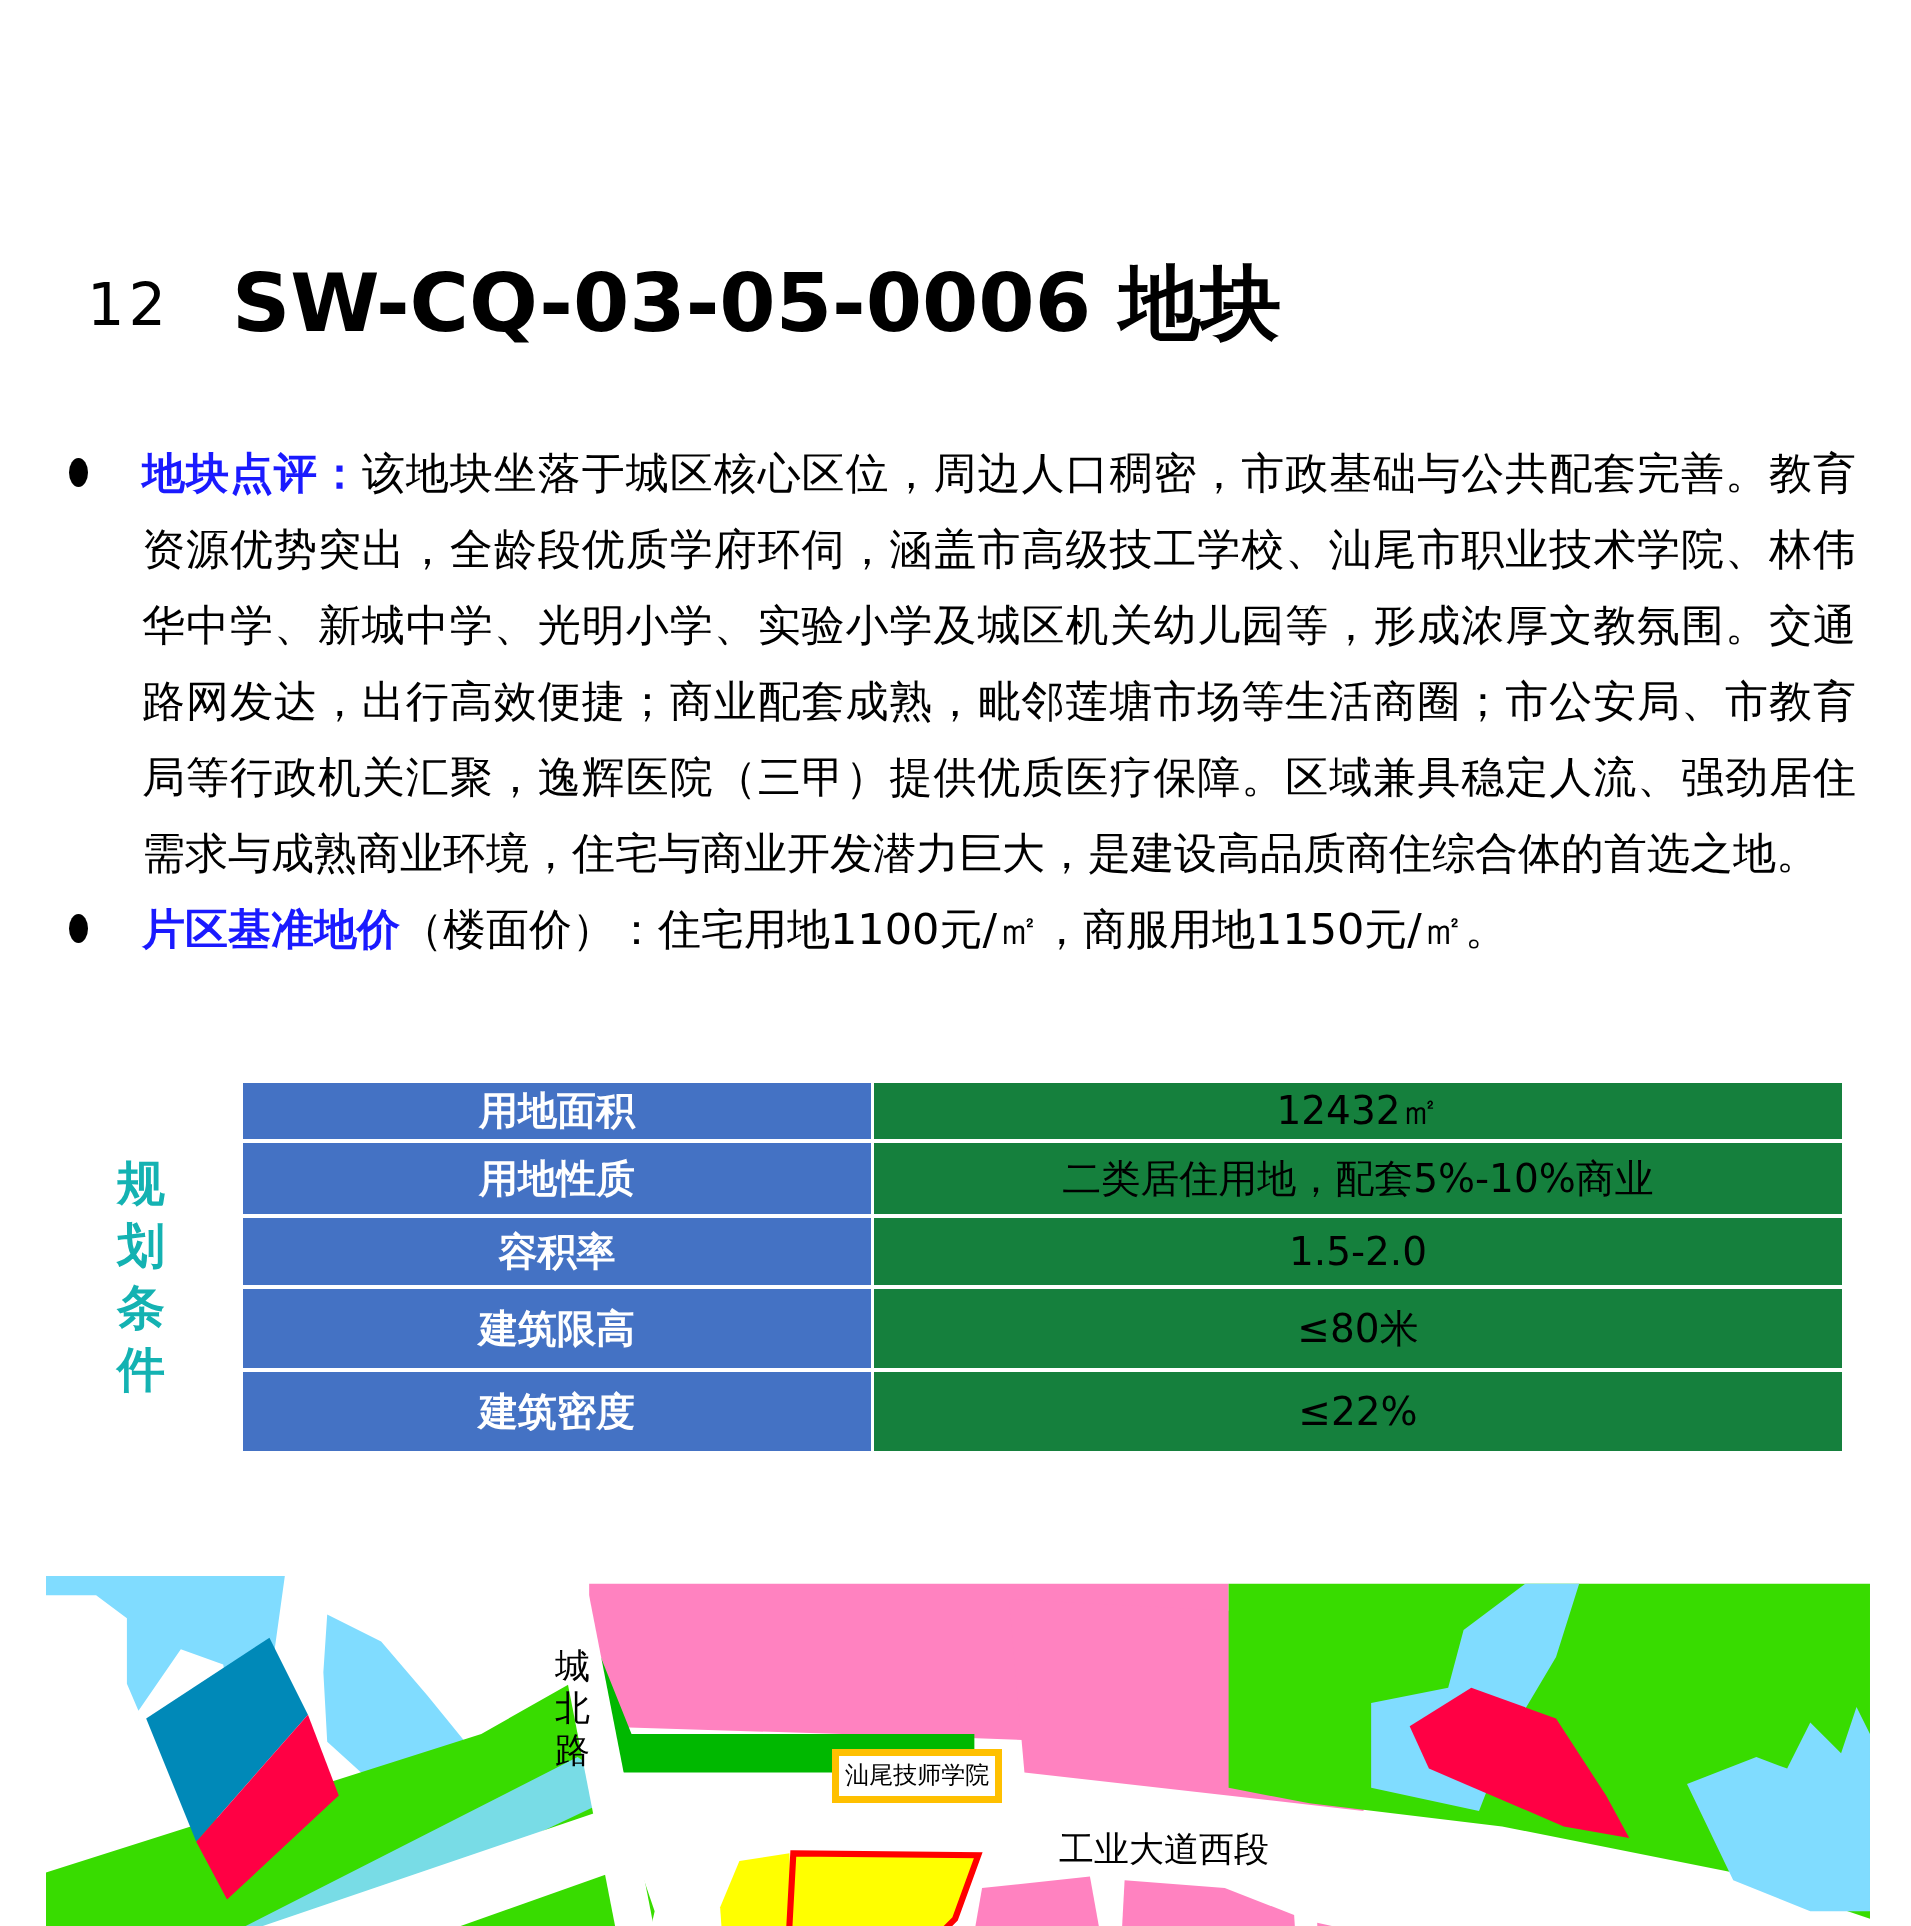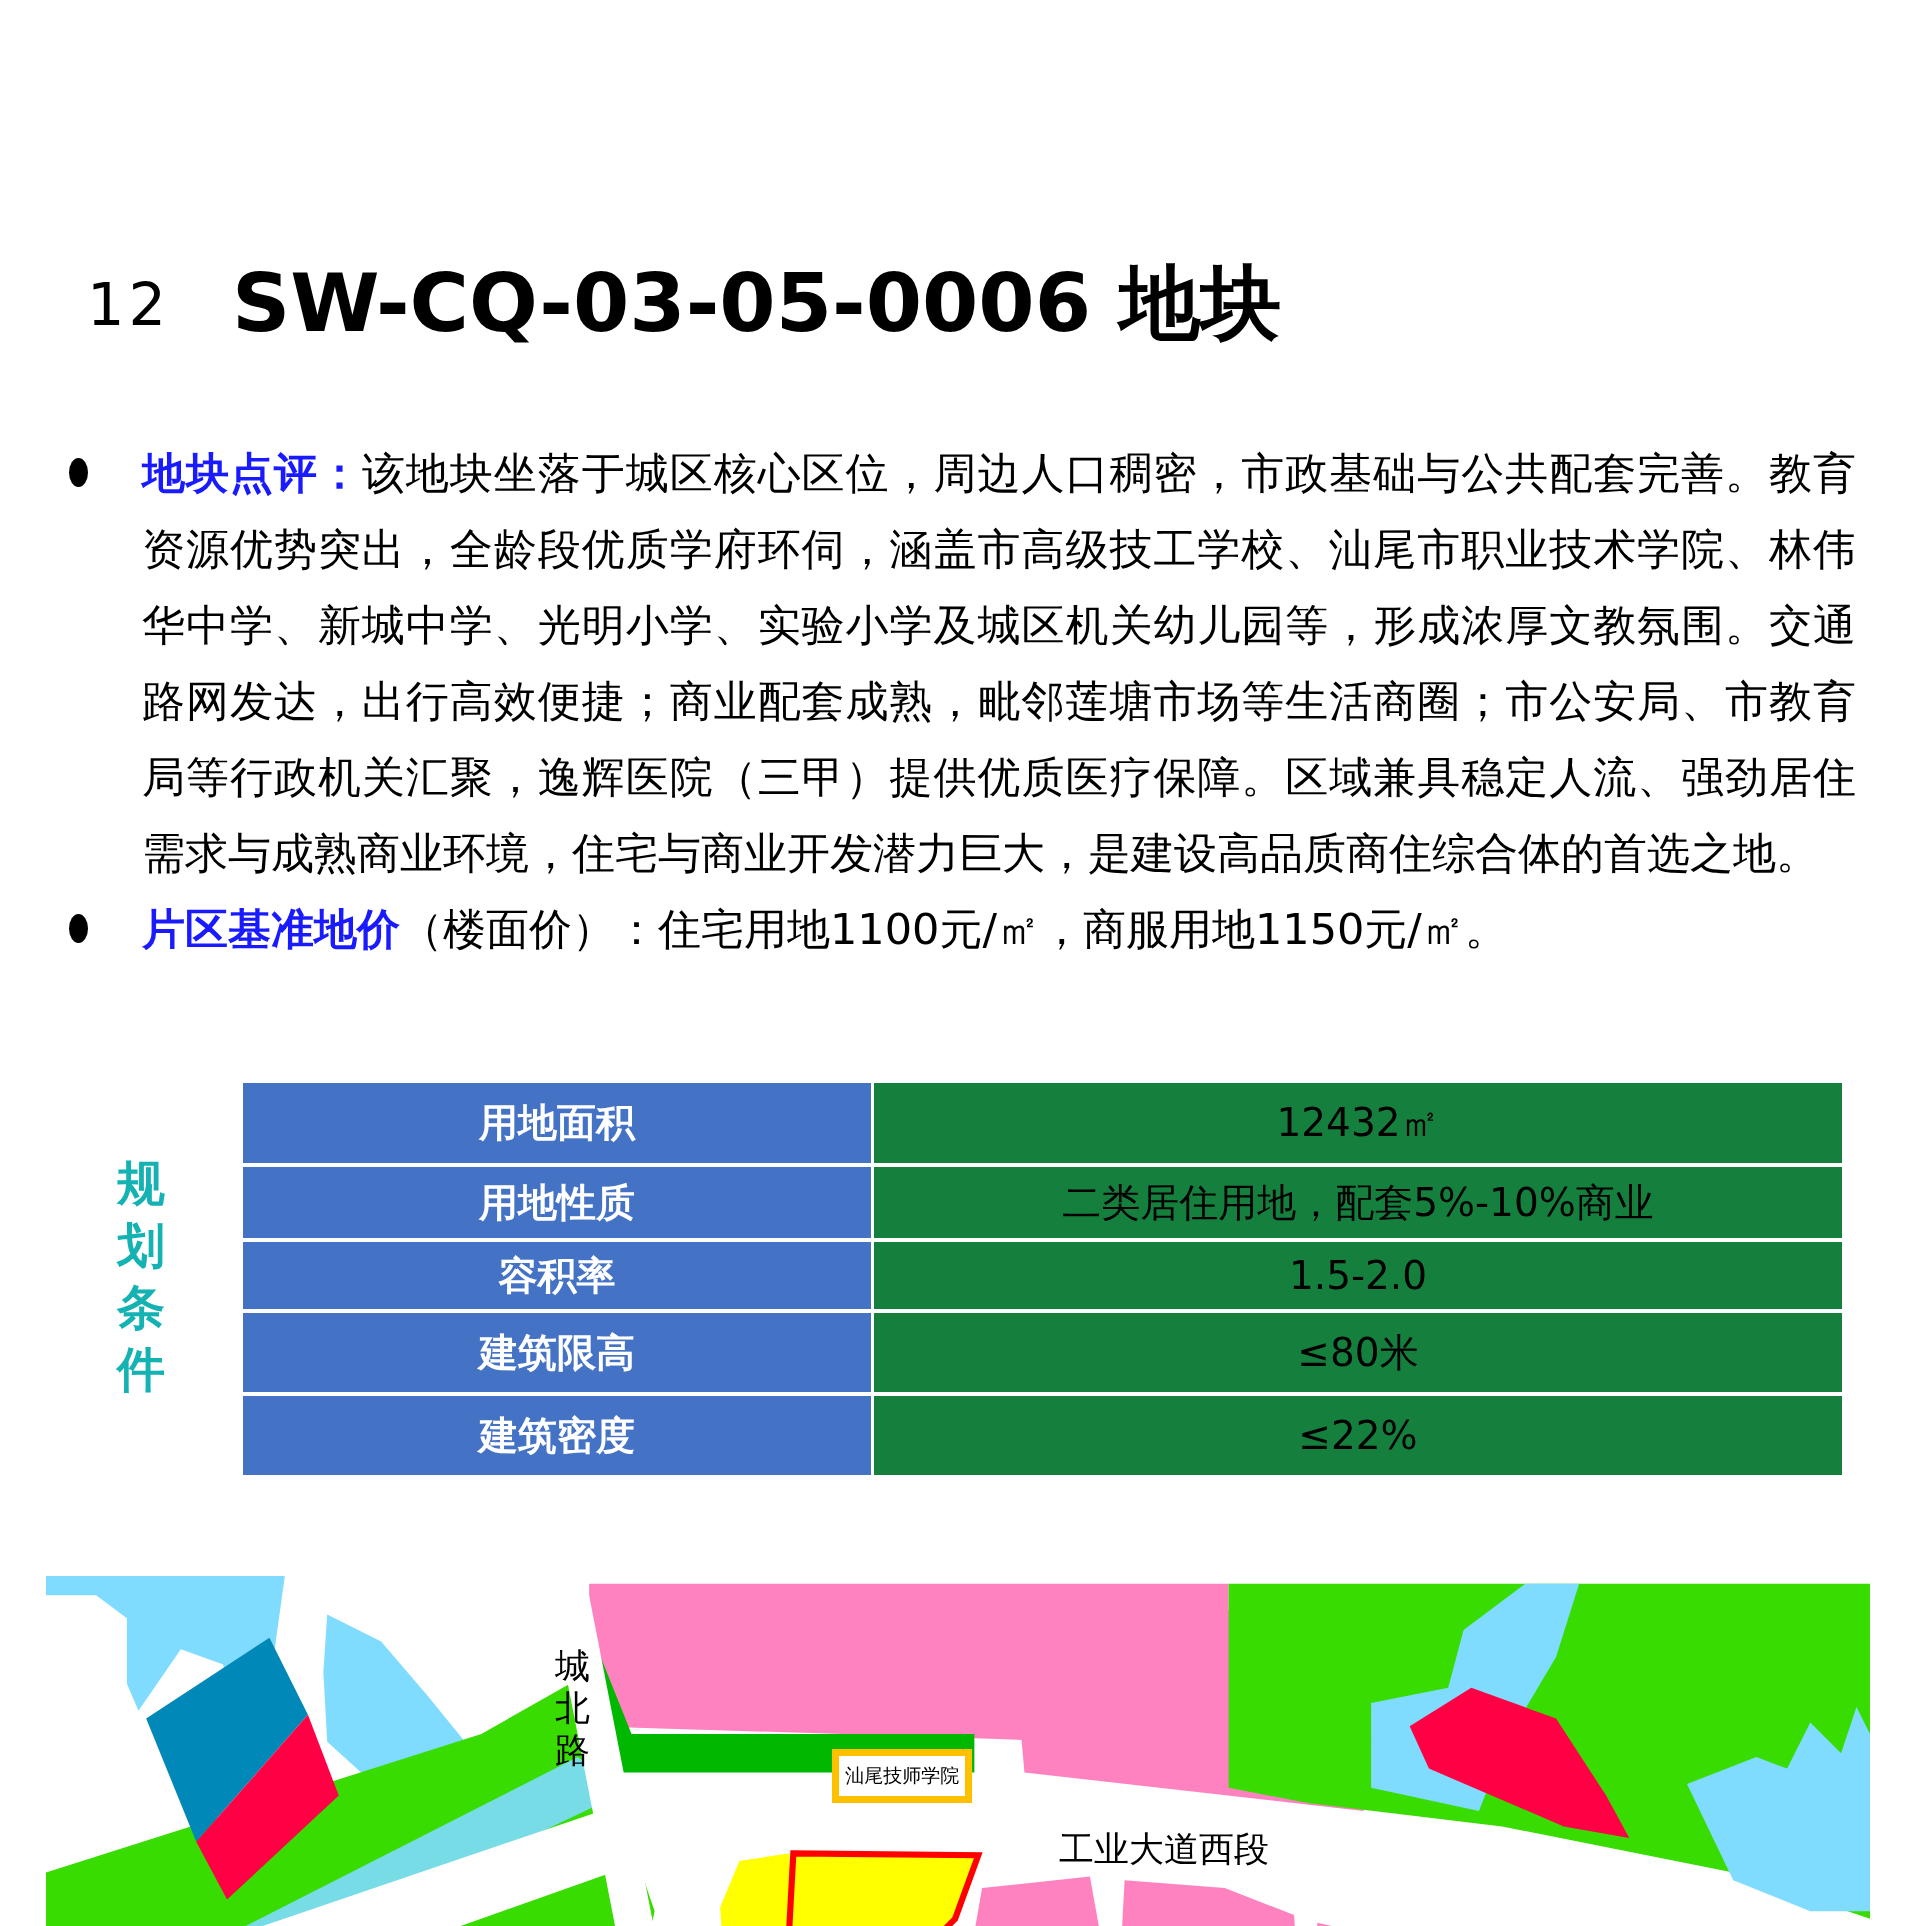--- a/index.html
+++ b/index.html
@@ -12,21 +12,21 @@
   .bullet .dot{position:absolute;left:0;top:23px;width:19px;height:29px;border-radius:50%;background:#000;}
   .bullet .kw{color:#1a1aff;font-weight:700;}
   .bullet + .bullet{margin-top:0px;}
   .side-label{position:absolute;left:112px;top:1152px;width:58px;display:flex;flex-direction:column;align-items:center;color:#14b2b2;font-weight:700;font-size:48px;line-height:62px;}
   table.spec{position:absolute;left:243px;top:1084px;width:1599px;border-collapse:separate;border-spacing:0 4.6px;margin-top:-4.6px;}
   table.spec td{font-size:39px;text-align:center;padding:0;}
   table.spec td.k{background:#4472c4;color:#fff;font-weight:700;width:628px;border-right:3.9px solid #fff;}
   table.spec td.v{background:#15803d;color:#000;}
   .map{position:absolute;left:46px;top:1576px;width:1824px;height:1042px;overflow:hidden;background:#fff;}
   .map svg{position:absolute;left:0;top:0;}
-  .lbl{position:absolute;background:#fff;border:7px solid #ffc000;font-size:19px;line-height:35px;padding:2.3px 6.2px;white-space:nowrap;}
+  .lbl{position:absolute;background:#fff;border:7px solid #ffc000;font-size:24px;line-height:35px;padding:2.3px 6.2px;white-space:nowrap;}
   .maptext{position:absolute;font-size:35px;white-space:nowrap;}
 </style>
 </head>
 <body>
 
 <div class="title">
   <span class="num">12</span>
   <span class="name">SW-CQ-03-05-0006 地块</span>
 </div>
 
@@ -43,21 +43,21 @@
 
 <div class="side-label">
   <span>规</span>
   <span>划</span>
   <span>条</span>
   <span>件</span>
 </div>
 
 <table class="spec">
   <tbody>
-      <tr style="height:80px">
+      <tr style="height:56px">
         <td class="k">用地面积</td>
         <td class="v">12432㎡</td>
       </tr>
   <tr style="height:71px">
         <td class="k">用地性质</td>
         <td class="v">二类居住用地，配套5%-10%商业</td>
       </tr>
   <tr style="height:67px">
         <td class="k">容积率</td>
         <td class="v">1.5-2.0</td>

